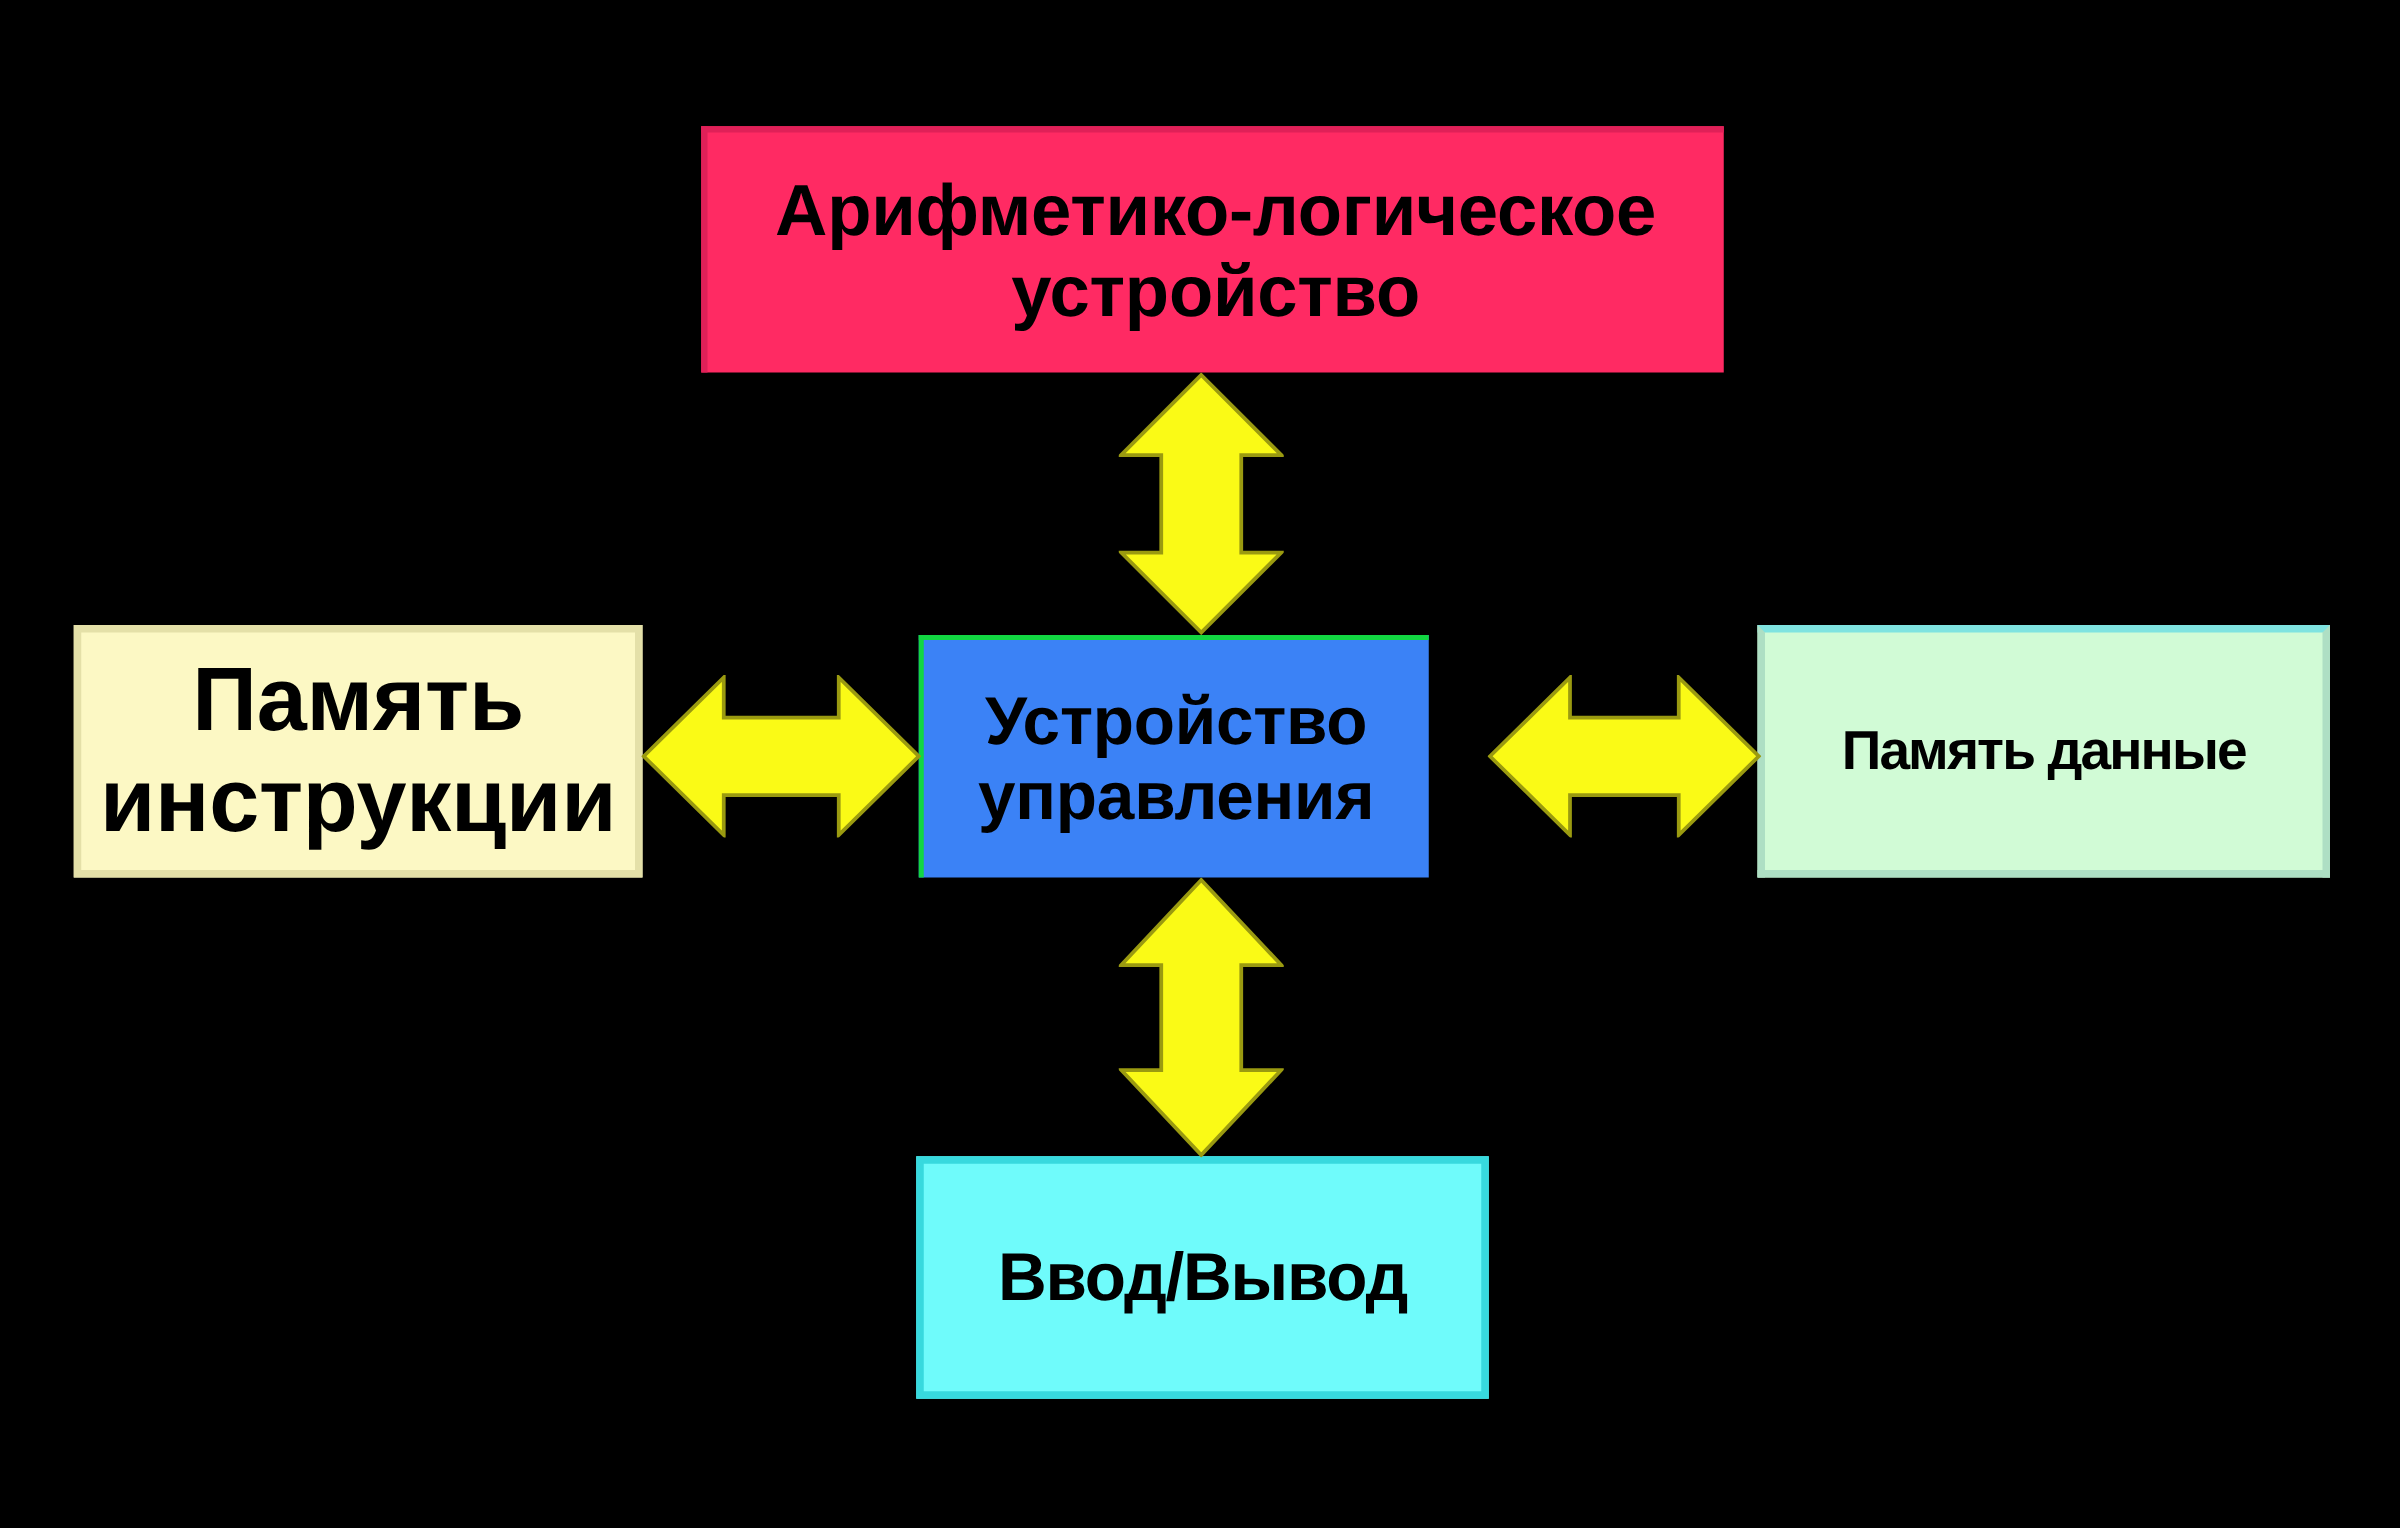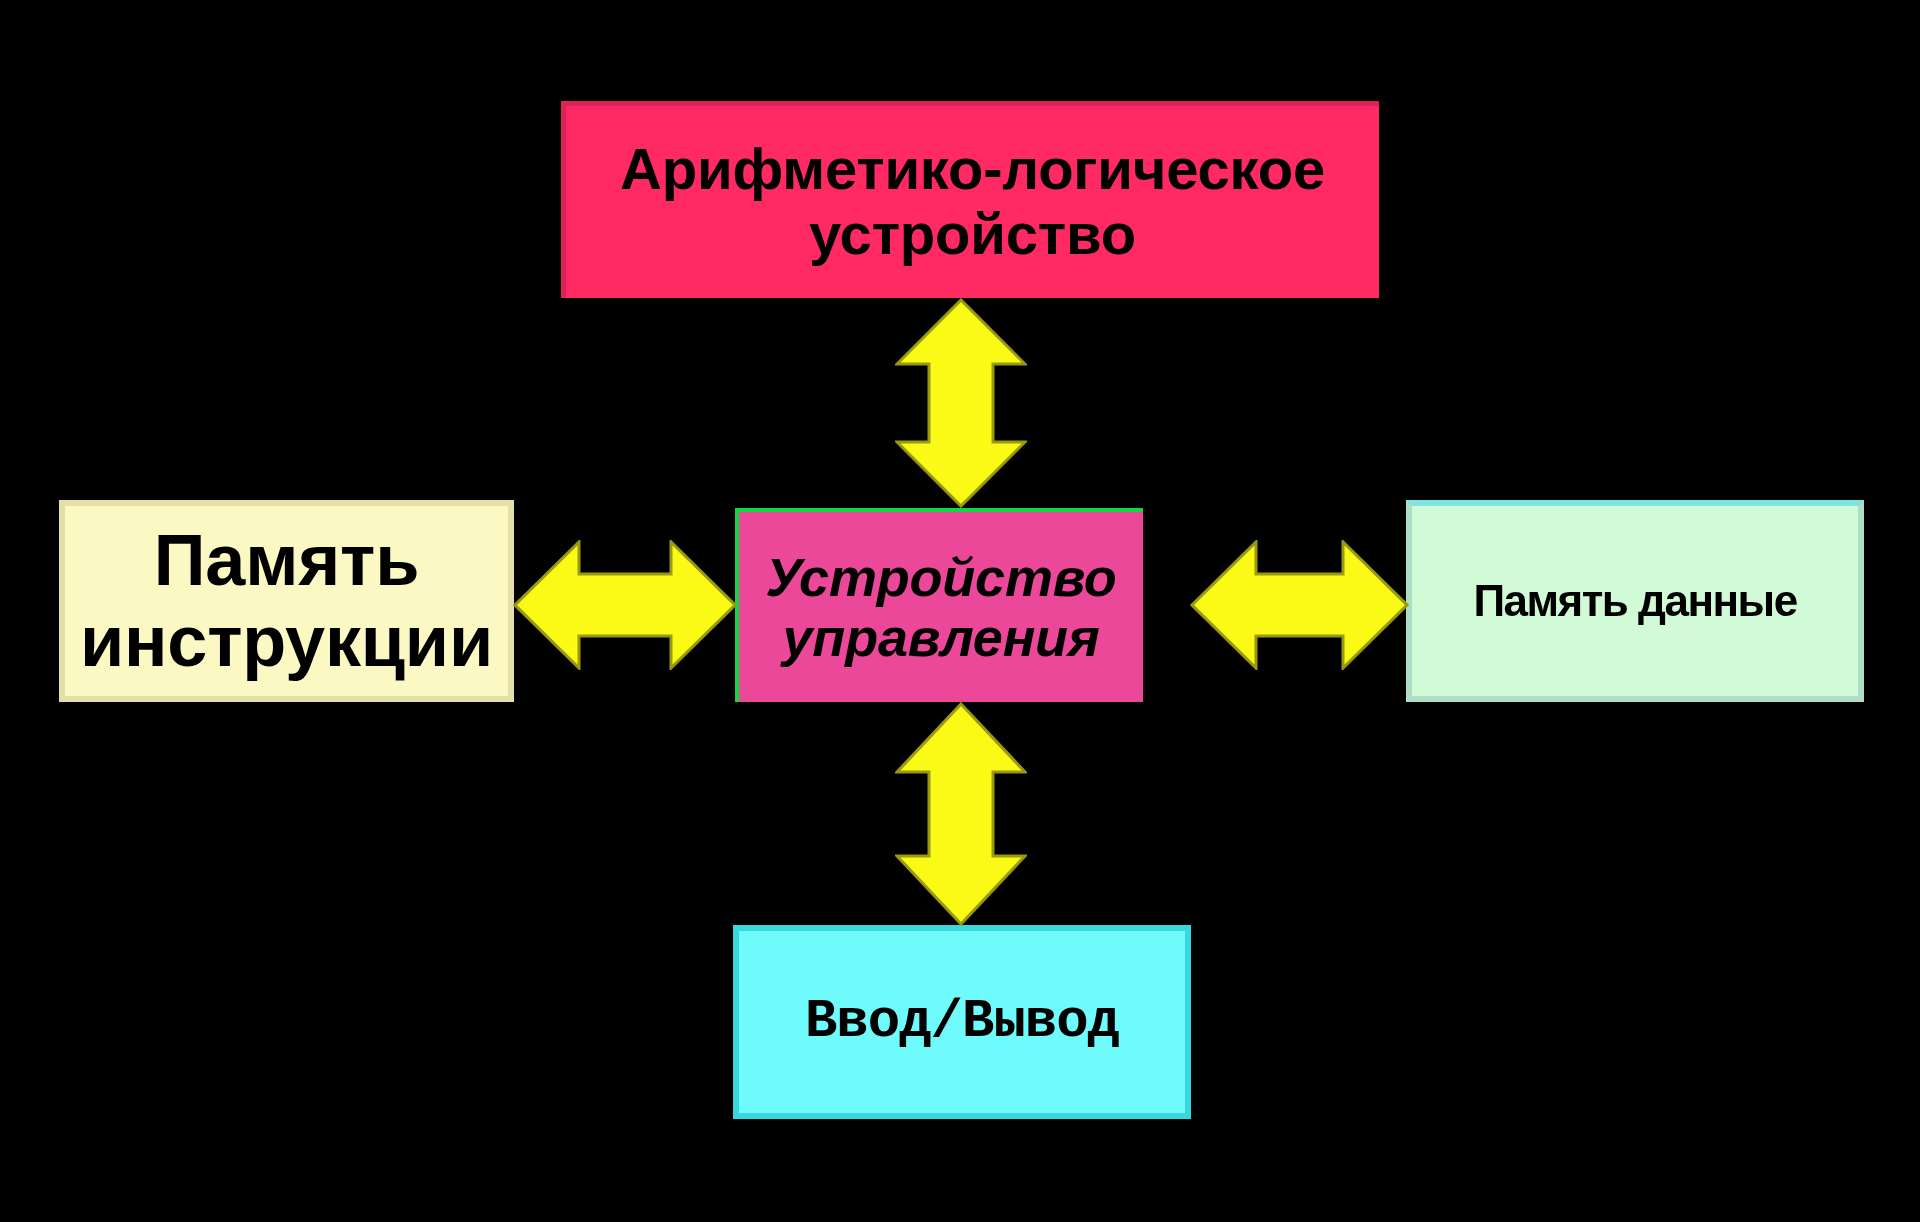--- a/index.html
+++ b/index.html
@@ -52,25 +52,24 @@
     border: 6px solid #E4E0A8;
     font-size: 72px;
   }
 
   
   #node-control-unit {
     left: 735px;
     top: 508px;
     width: 408px;
     height: 194px;
-    background: #ec4899;
+    background: #3b82f6;
     border-top: 4px solid #12D642;
     border-left: 4px solid #12D642;
     font-size: 54px;
-    font-style: italic;
   }
 
   
   #node-data-memory {
     left: 1406px;
     top: 500px;
     width: 458px;
     height: 202px;
     background: #D1FBD6;
     border: 6px solid #AEDFC4;
@@ -82,21 +81,20 @@
   
   #node-io {
     left: 733px;
     top: 925px;
     width: 458px;
     height: 194px;
     background: #6FFBFB;
     border: 6px solid #37D9DE;
     font-size: 54px;
     letter-spacing: -1px;
-    font-family: Liberation Mono, monospace;
   }
 
   
   .arrow {
     position: absolute;
   }
   .arrow svg { display: block; width: 100%; height: 100%; }
   .arrow polygon {
     fill: #FAFA16;
     stroke: #9A9A10;

